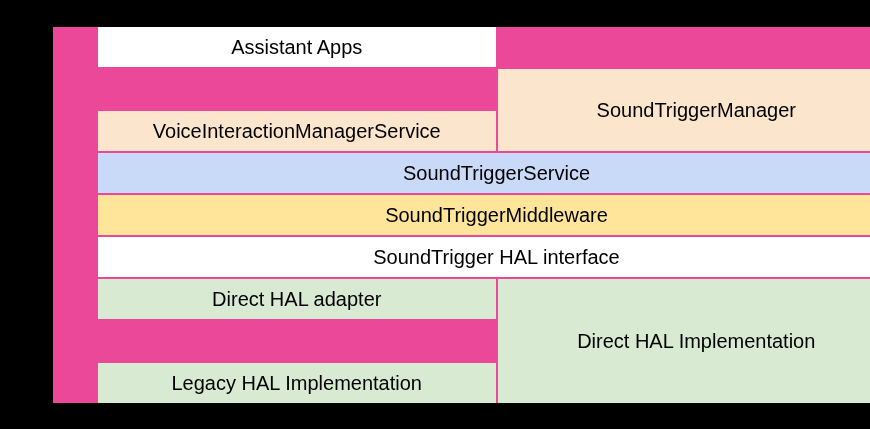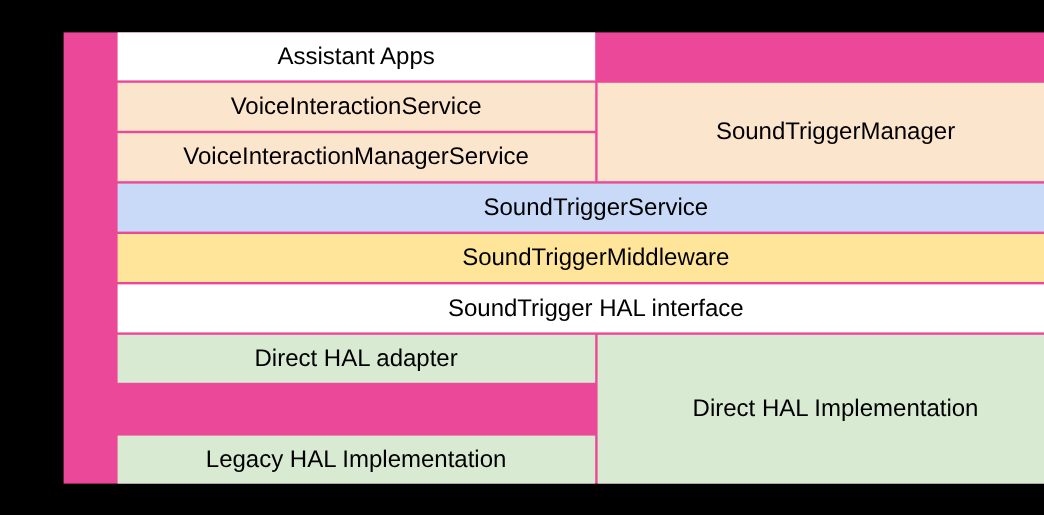--- a/index.html
+++ b/index.html
@@ -52,21 +52,20 @@
   .a-legacy-impl      { grid-area: 9 / 1 / 10 / 2; }
 </style>
 </head>
 <body>
 
 <div class="stack">
 
   <div class="cell a-assistant" style="background-color: rgb(255, 255, 255);">Assistant Apps</div>
 
 
-  <div class="cell a-vis" style="background-color: rgb(252, 229, 205);">VoiceInteractionService</div>
 
   <div class="cell a-stm" style="background-color: rgb(252, 229, 205);">SoundTriggerManager</div>
 
   <div class="cell a-vims" style="background-color: rgb(252, 229, 205);">VoiceInteractionManagerService</div>
 
   <div class="cell a-sts" style="background-color: rgb(201, 218, 248);">SoundTriggerService</div>
 
   <div class="cell a-hal-interface" style="background-color: rgb(255, 255, 255);">SoundTrigger HAL interface</div>
 
   <div class="cell a-middleware" style="background-color: rgb(255, 229, 153);">SoundTriggerMiddleware</div>

